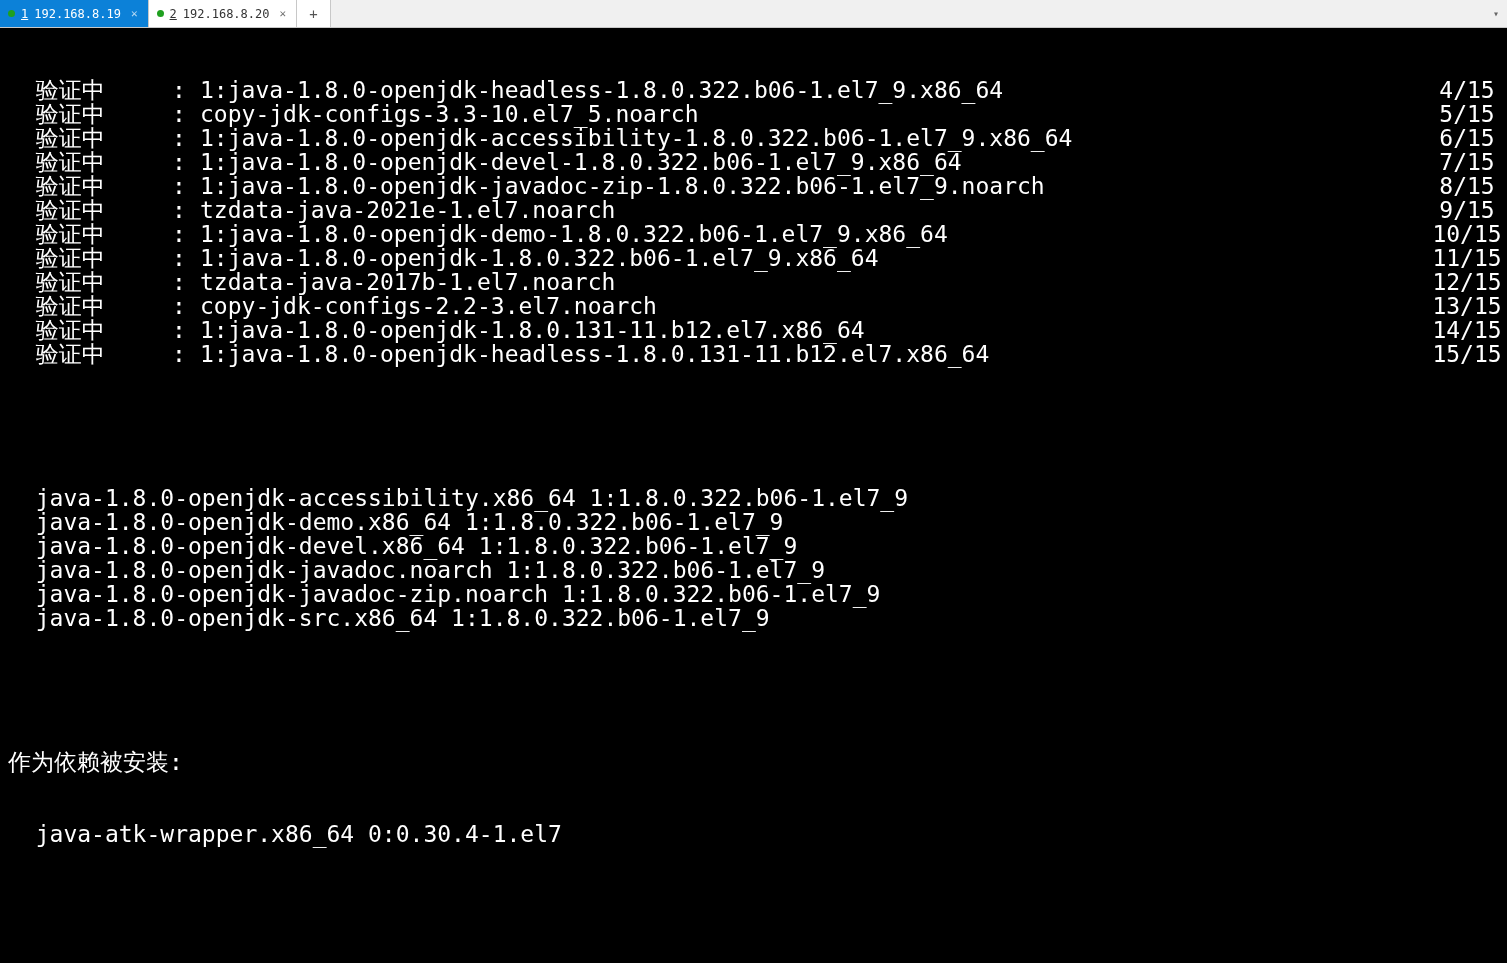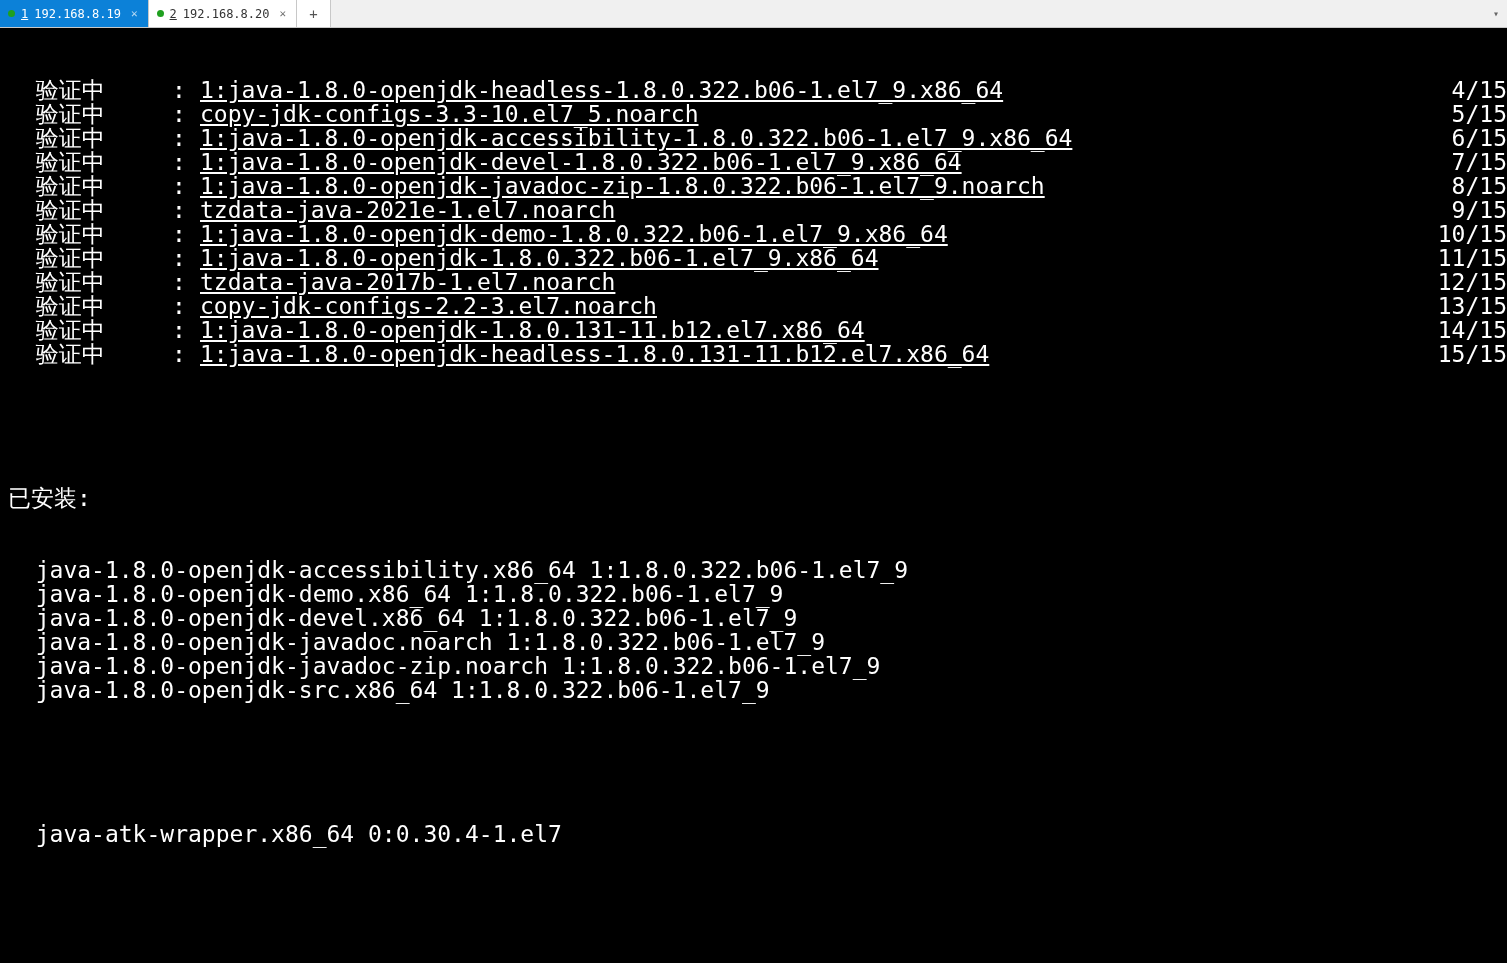--- a/index.html
+++ b/index.html
@@ -12,22 +12,22 @@
 .tab-dot { width:7px; height:7px; border-radius:50%; background:#1fa01f; display:inline-block; }
 .tab-num { text-decoration:underline; }
 .tab-close { font-size:11px; opacity:.7; margin-left:4px; }
 .tab.add { padding:0 12px; font-size:14px; color:#555; background:#fff; }
 .tabbar-spacer { flex:1; background:#f0f0f0; }
 .tabbar-menu { width:22px; display:flex; align-items:center; justify-content:center; color:#666; font-size:10px; background:#f0f0f0; }
 .terminal { flex:1; background:#000; color:#fff; font-size:23px; line-height:24px; overflow:auto; padding:2px 0 0 8px; white-space:pre; }
 .term-line { display:flex; }
 .col-left { width:164px; flex-shrink:0; }
 .col-sep { width:28px; flex-shrink:0; }
-.col-pkg { flex:1;text-decoration:underline; }
-.col-count { width:80px; text-align:right; padding-right:0; flex-shrink:0; }
+.col-pkg { flex:1; }
+.col-count { width:80px; text-align:center; padding-right:0; flex-shrink:0; }
 .blank { height:24px; }
 </style>
 </head>
 <body>
 
 <div class="app">
   <div class="tabbar">
     <div class="tab active">
       <span class="tab-dot"></span>
       <span class="tab-num">1</span>
@@ -41,23 +41,23 @@
       <span class="tab-close">✕</span>
     </div>
     <div class="tab add">+</div>
     <div class="tabbar-spacer"></div>
     <div class="tabbar-menu">▾</div>
   </div>
 
   <div class="terminal">
     <div id="verify-rows"><div class="term-line"><span class="col-left">  验证中</span><span class="col-sep">: </span><span class="col-pkg">1:java-1.8.0-openjdk-headless-1.8.0.322.b06-1.el7_9.x86_64</span><span class="col-count">4/15</span></div><div class="term-line"><span class="col-left">  验证中</span><span class="col-sep">: </span><span class="col-pkg">copy-jdk-configs-3.3-10.el7_5.noarch</span><span class="col-count">5/15</span></div><div class="term-line"><span class="col-left">  验证中</span><span class="col-sep">: </span><span class="col-pkg">1:java-1.8.0-openjdk-accessibility-1.8.0.322.b06-1.el7_9.x86_64</span><span class="col-count">6/15</span></div><div class="term-line"><span class="col-left">  验证中</span><span class="col-sep">: </span><span class="col-pkg">1:java-1.8.0-openjdk-devel-1.8.0.322.b06-1.el7_9.x86_64</span><span class="col-count">7/15</span></div><div class="term-line"><span class="col-left">  验证中</span><span class="col-sep">: </span><span class="col-pkg">1:java-1.8.0-openjdk-javadoc-zip-1.8.0.322.b06-1.el7_9.noarch</span><span class="col-count">8/15</span></div><div class="term-line"><span class="col-left">  验证中</span><span class="col-sep">: </span><span class="col-pkg">tzdata-java-2021e-1.el7.noarch</span><span class="col-count">9/15</span></div><div class="term-line"><span class="col-left">  验证中</span><span class="col-sep">: </span><span class="col-pkg">1:java-1.8.0-openjdk-demo-1.8.0.322.b06-1.el7_9.x86_64</span><span class="col-count">10/15</span></div><div class="term-line"><span class="col-left">  验证中</span><span class="col-sep">: </span><span class="col-pkg">1:java-1.8.0-openjdk-1.8.0.322.b06-1.el7_9.x86_64</span><span class="col-count">11/15</span></div><div class="term-line"><span class="col-left">  验证中</span><span class="col-sep">: </span><span class="col-pkg">tzdata-java-2017b-1.el7.noarch</span><span class="col-count">12/15</span></div><div class="term-line"><span class="col-left">  验证中</span><span class="col-sep">: </span><span class="col-pkg">copy-jdk-configs-2.2-3.el7.noarch</span><span class="col-count">13/15</span></div><div class="term-line"><span class="col-left">  验证中</span><span class="col-sep">: </span><span class="col-pkg">1:java-1.8.0-openjdk-1.8.0.131-11.b12.el7.x86_64</span><span class="col-count">14/15</span></div><div class="term-line"><span class="col-left">  验证中</span><span class="col-sep">: </span><span class="col-pkg">1:java-1.8.0-openjdk-headless-1.8.0.131-11.b12.el7.x86_64</span><span class="col-count">15/15</span></div></div>
     <div class="blank"></div>
-    <div>已安装:</div>
     <div id="installed-rows"><div>  java-1.8.0-openjdk-accessibility.x86_64 1:1.8.0.322.b06-1.el7_9</div><div>  java-1.8.0-openjdk-demo.x86_64 1:1.8.0.322.b06-1.el7_9</div><div>  java-1.8.0-openjdk-devel.x86_64 1:1.8.0.322.b06-1.el7_9</div><div>  java-1.8.0-openjdk-javadoc.noarch 1:1.8.0.322.b06-1.el7_9</div><div>  java-1.8.0-openjdk-javadoc-zip.noarch 1:1.8.0.322.b06-1.el7_9</div><div>  java-1.8.0-openjdk-src.x86_64 1:1.8.0.322.b06-1.el7_9</div></div>
     <div class="blank"></div>
+    <div>作为依赖被安装:</div>
     <div id="dep-installed-rows"><div>  java-atk-wrapper.x86_64 0:0.30.4-1.el7</div></div>
     
     
     
     
     
     
     
     
     

